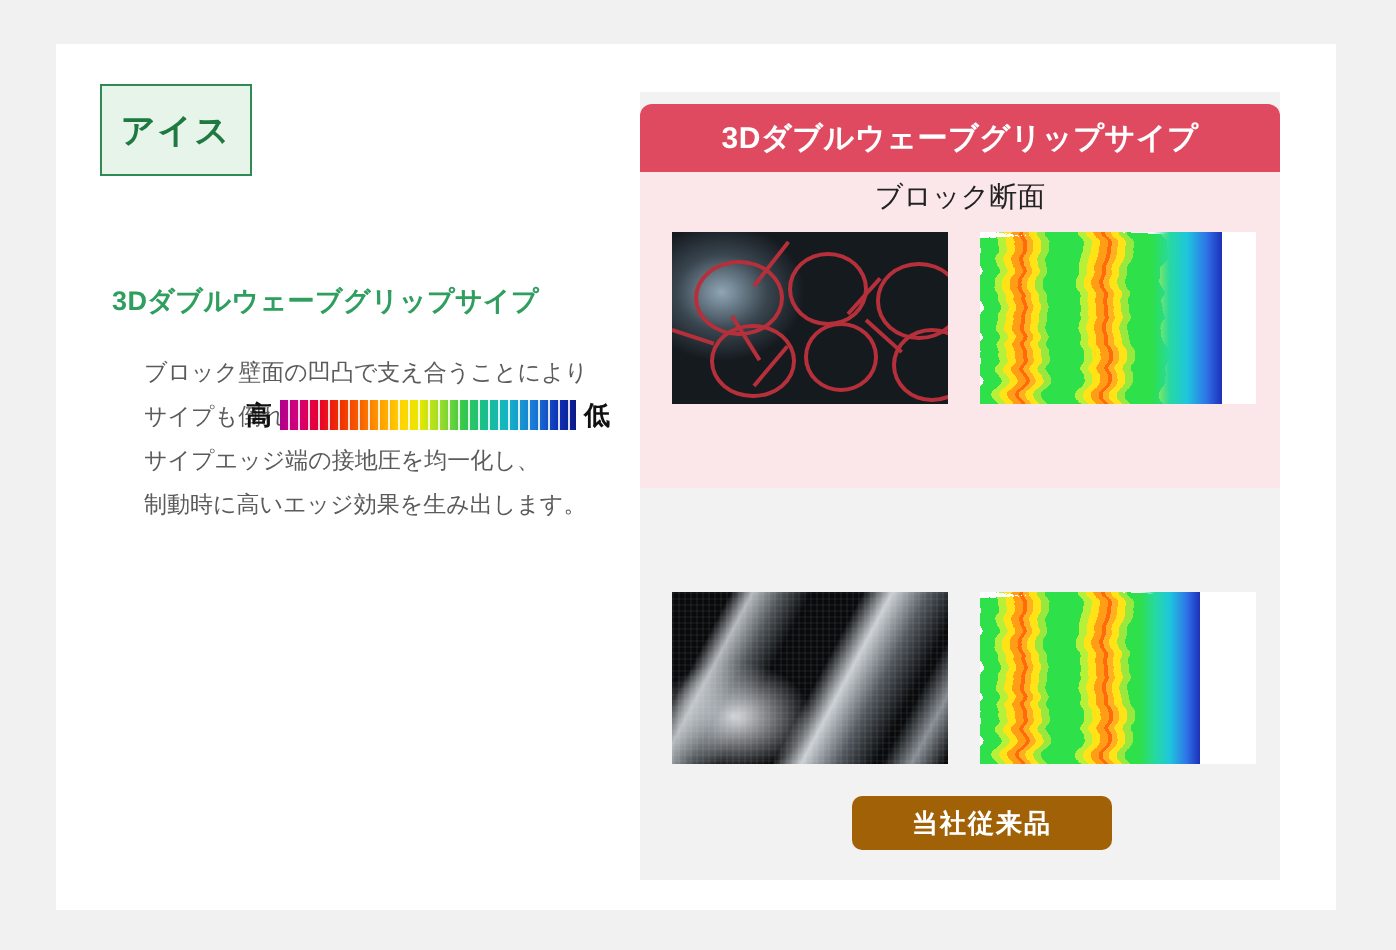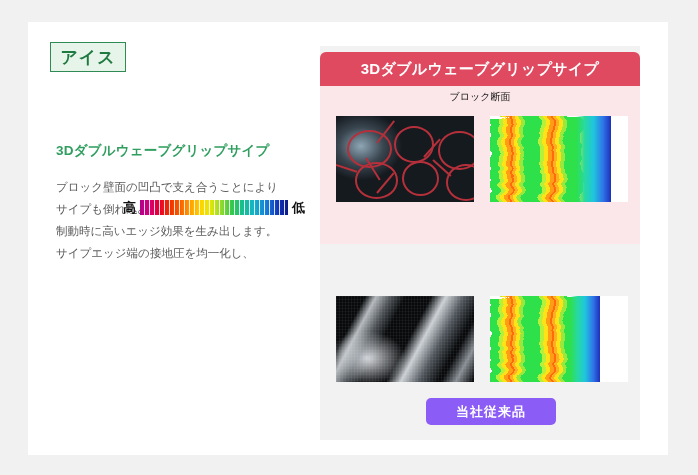--- a/index.html
+++ b/index.html
@@ -23,21 +23,21 @@
     height: 433px;
     background: #ffffff;
   }
 
   
   .ice-badge {
     position: absolute;
     left: 22px;
     top: 20px;
     width: 76px;
-    height: 30px;
+    height: 46px;
     background: #e7f4ea;
     border: 1.5px solid #2f8a53;
     box-sizing: border-box;
     display: flex;
     align-items: center;
     justify-content: center;
     color: #1f7a42;
     font-size: 17px;
     font-weight: bold;
     letter-spacing: 1px;
@@ -54,21 +54,21 @@
     color: #2f9e5f;
     font-size: 13.5px;
     font-weight: bold;
     letter-spacing: 0.2px;
     margin: 0 0 16px 0;
   }
   .left-body {
     color: #5b5b5b;
     font-size: 11.5px;
     line-height: 22px;
-    margin: 0;
+    margin: 16px;
   }
   .left-body div { white-space: nowrap; }
 
   
   .scale-wrap {
     position: absolute;
     left: 95px;
     top: 178px;
     display: flex;
     align-items: center;
@@ -136,21 +136,21 @@
   .sub-labels {
     position: absolute;
     left: 0;
     top: 44px;
     width: 320px;
     display: flex;
   }
   .sub-labels .sl {
     flex: 1;
     text-align: center;
-    font-size: 10px;
+    font-size: 14px;
     color: #222;
     font-weight: 500;
   }
 
   
   .tile {
     position: absolute;
     overflow: hidden;
   }
   .tile-top-left   { left: 16px;  top: 70px;  width: 138px; height: 86px; }
@@ -267,21 +267,21 @@
     box-sizing: border-box;
   }
 
   
   .pill {
     position: absolute;
     left: 106px;
     top: 352px;
     width: 130px;
     height: 27px;
-    background: #8b5cf6;
+    background: #a16207;
     border-radius: 5px;
     color: #ffffff;
     font-size: 13px;
     font-weight: bold;
     display: flex;
     align-items: center;
     justify-content: center;
     letter-spacing: 1px;
   }
 
@@ -303,22 +303,22 @@
 
   <div class="ice-badge">
     <span>アイス</span>
   </div>
 
   <div class="left-col">
     <div class="left-heading">3Dダブルウェーブグリップサイプ</div>
     <div class="left-body">
       <div>ブロック壁面の凹凸で支え合うことにより</div>
       <div>サイプも倒れ込みを抑制。</div>
+      <div>サイプエッジ端の接地圧を均一化し、</div>
       <div>制動時に高いエッジ効果を生み出します。</div>
-      <div>サイプエッジ端の接地圧を均一化し、</div>
     </div>
   </div>
 
   <div class="scale-wrap">
     <span class="scale-label">高</span>
     <span class="scale-bar">
       <span class="ticks"></span>
     </span>
     <span class="scale-label">低</span>
   </div>

